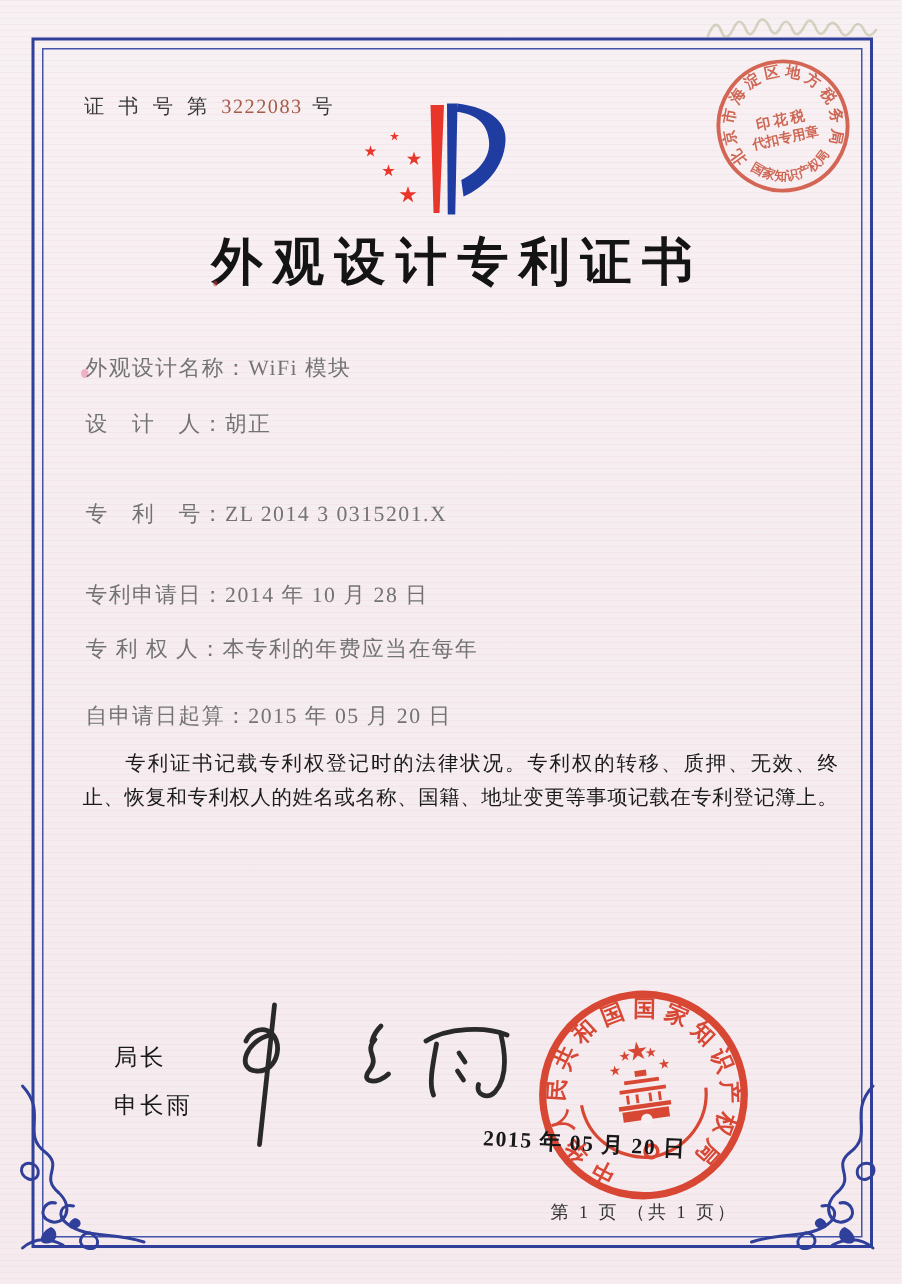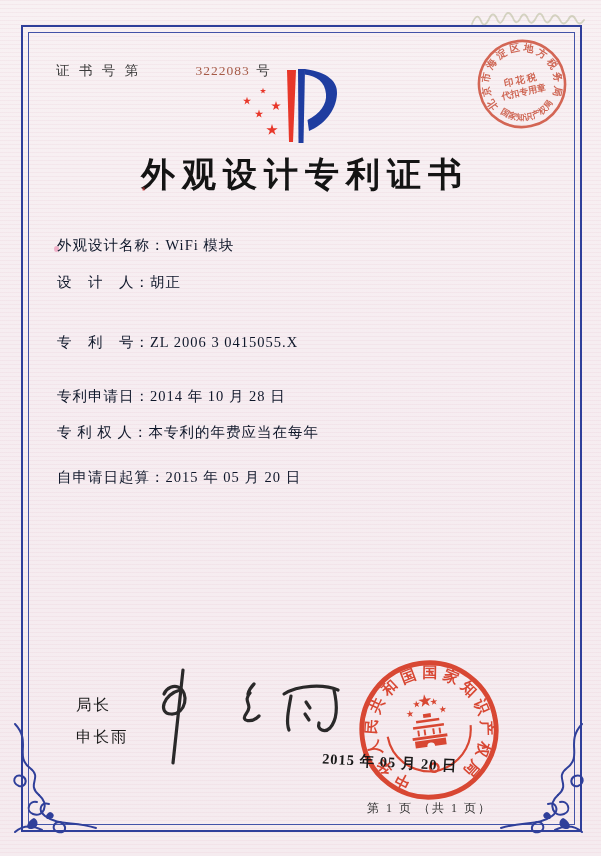--- a/index.html
+++ b/index.html
@@ -15,32 +15,32 @@
       repeating-linear-gradient(180deg, rgba(231,195,207,.20) 0 1px, rgba(0,0,0,0) 1px 4px),
       linear-gradient(180deg,#f8f1f3 0%,#f6edf1 40%,#f5ebef 100%);
   }
   
   .frame-outer{ position:absolute; left:21px; top:25px; right:19px; bottom:24px;
     border:2.5px solid #2f3f9a; }
   .frame-inner{ position:absolute; left:28px; top:32px; right:26px; bottom:31px;
     border:1.3px solid #4353a8; }
 
   .cert-no{ position:absolute; left:56px; top:62px; font-size:13.5px; letter-spacing:3px; color:#3a3a3a; }
-  .cert-no .num{ color:#a65a47; letter-spacing:1px;margin-left:48px; }
+  .cert-no .num{ color:#a65a47; letter-spacing:1px; }
 
   .logo{ position:absolute; left:235px; top:56px; width:155px; height:105px; }
 
   .tax-stamp{ position:absolute; left:474px; top:36px; width:96px; height:96px;
     transform:rotate(-12deg); opacity:.88; }
 
   .doc-title{ position:absolute; left:0; top:152px; width:610px; text-align:center;
     font-size:34px; font-weight:700; letter-spacing:7px; color:#141414; }
 
   .fields{ position:absolute; left:57px; top:0; width:480px; }
-  .field-row{ position:absolute; left:0; font-size:14.5px; color:#0f172a; letter-spacing:1px; white-space:pre; }
+  .field-row{ position:absolute; left:0; font-size:14.5px; color:#737373; letter-spacing:1px; white-space:pre; }
   .field-row .lbl{ font-weight:500; }
   .r0{ top:236px; } .r1{ top:273px; } .r2{ top:333px; }
   .r3{ top:387px; } .r4{ top:423px; } .r5{ top:468px; }
 
   .body-text{ position:absolute; left:55px; right:42px; top:497px;
     font-size:13.6px; line-height:23.2px; color:#1c1c1c; text-align:justify; }
   .body-text p{ text-indent:2.1em; letter-spacing:.4px; }
 
   .signer{ position:absolute; left:62px; top:695px; font-size:15.5px; color:#1a1a1a; letter-spacing:2px;margin-left:14px; }
   .signer .name{ display:block; margin-top:11px; }
@@ -115,27 +115,28 @@
 </svg>
 
 <h1 class="doc-title">外观设计专利证书</h1>
 
 <div class="dot-red"></div>
 <div class="dot-pink"></div>
 
 <div class="fields">
   <div class="field-row r0"><span class="lbl">外观设计名称：</span><span>WiFi 模块</span></div>
   <div class="field-row r1"><span class="lbl">设　计　人：</span><span>胡正</span></div>
-  <div class="field-row r2"><span class="lbl">专　利　号：</span><span>ZL 2006 3 0415055.X</span></div>
+  <div class="field-row r2"><span class="lbl">专　利　号：</span><span>ZL 2014 3 0315201.X</span></div>
   <div class="field-row r3"><span class="lbl">专利申请日：</span><span>2014 年 10 月 28 日</span></div>
   <div class="field-row r4"><span class="lbl">专 利 权 人：</span><span>本专利的年费应当在每年</span></div>
   <div class="field-row r5"><span class="lbl">自申请日起算：</span><span>2015 年 05 月 20 日</span></div>
 </div>
 
 <div class="body-text">
+  <p>专利证书记载专利权登记时的法律状况。专利权的转移、质押、无效、终止、恢复和专利权人的姓名或名称、国籍、地址变更等事项记载在专利登记簿上。</p>
 </div>
 
 <div class="signer">
   <span>局长</span>
   <span class="name">申长雨</span>
 </div>
 
 <svg class="sig-svg" viewBox="0 0 210 115">
   <g stroke="#151515" stroke-width="3.2" fill="none" stroke-linecap="round" opacity=".9">
     <path d="M42,30 C26,34 19,53 33,54 C48,55 52,32 40,27 C36,25.5 29,27 26,34"></path>

